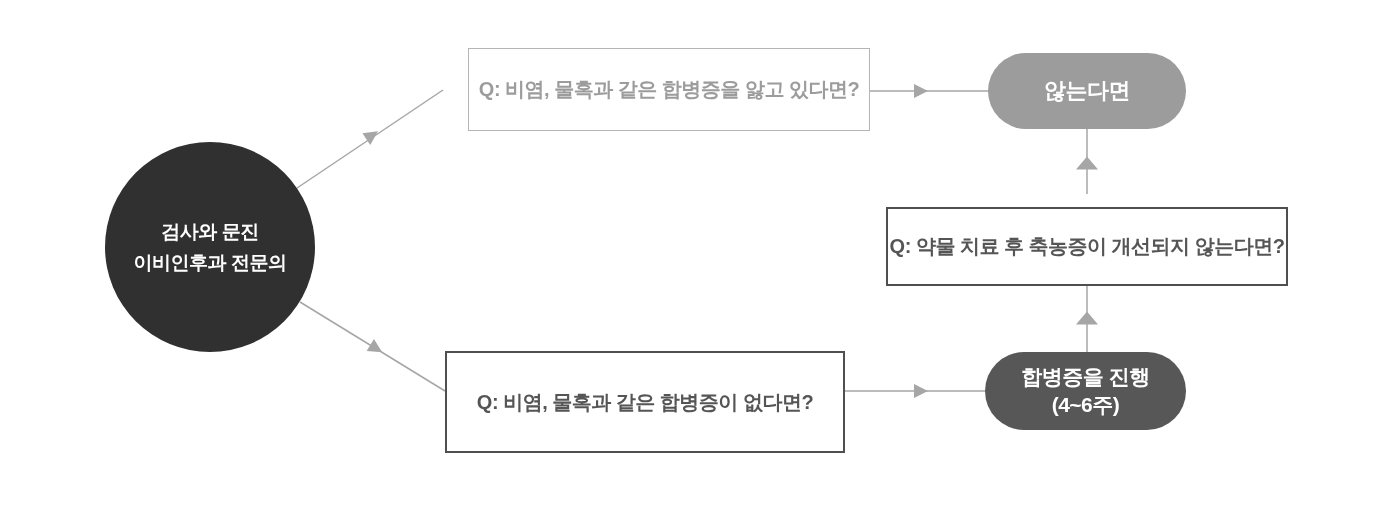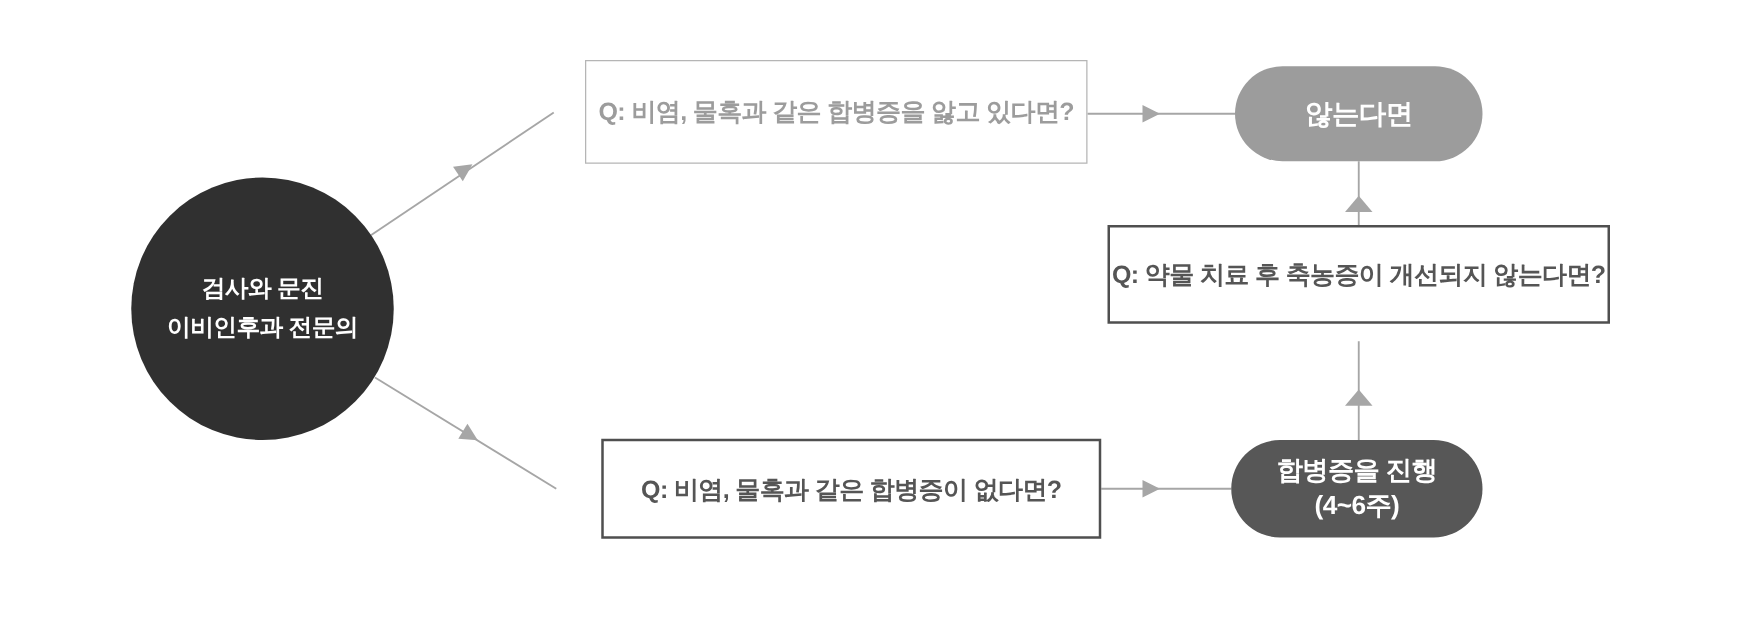--- a/index.html
+++ b/index.html
@@ -58,27 +58,26 @@
   }
   .q-box.light {
     left: 443px; top: 48px;
     width: 402px; height: 83px;
     border: 1.5px solid var(--light-box-border, #b5b5b5);
     color: var(--light-box-text, #9c9c9c);
     margin-left: 25px;
   }
   .q-box.dark-bottom {
     left: 445px; top: 351px;
-    width: 400px; height: 80px;
+    width: 400px; height: 102px;
     border: 2px solid var(--dark-box-border, #4f4f4f);
     color: var(--dark-box-text, #555555);
-    margin-left: 36px;
   }
   .q-box.dark-middle {
-    left: 886px; top: 180px;
+    left: 886px; top: 207px;
     width: 402px; height: 79px;
     border: 2px solid var(--dark-box-border, #4f4f4f);
     color: var(--dark-box-text, #555555);
   }
   .pill {
     color: var(--node-text, #ffffff);
     font-weight: 700;
     letter-spacing: -0.5px;
   }
   .pill.surgery {

